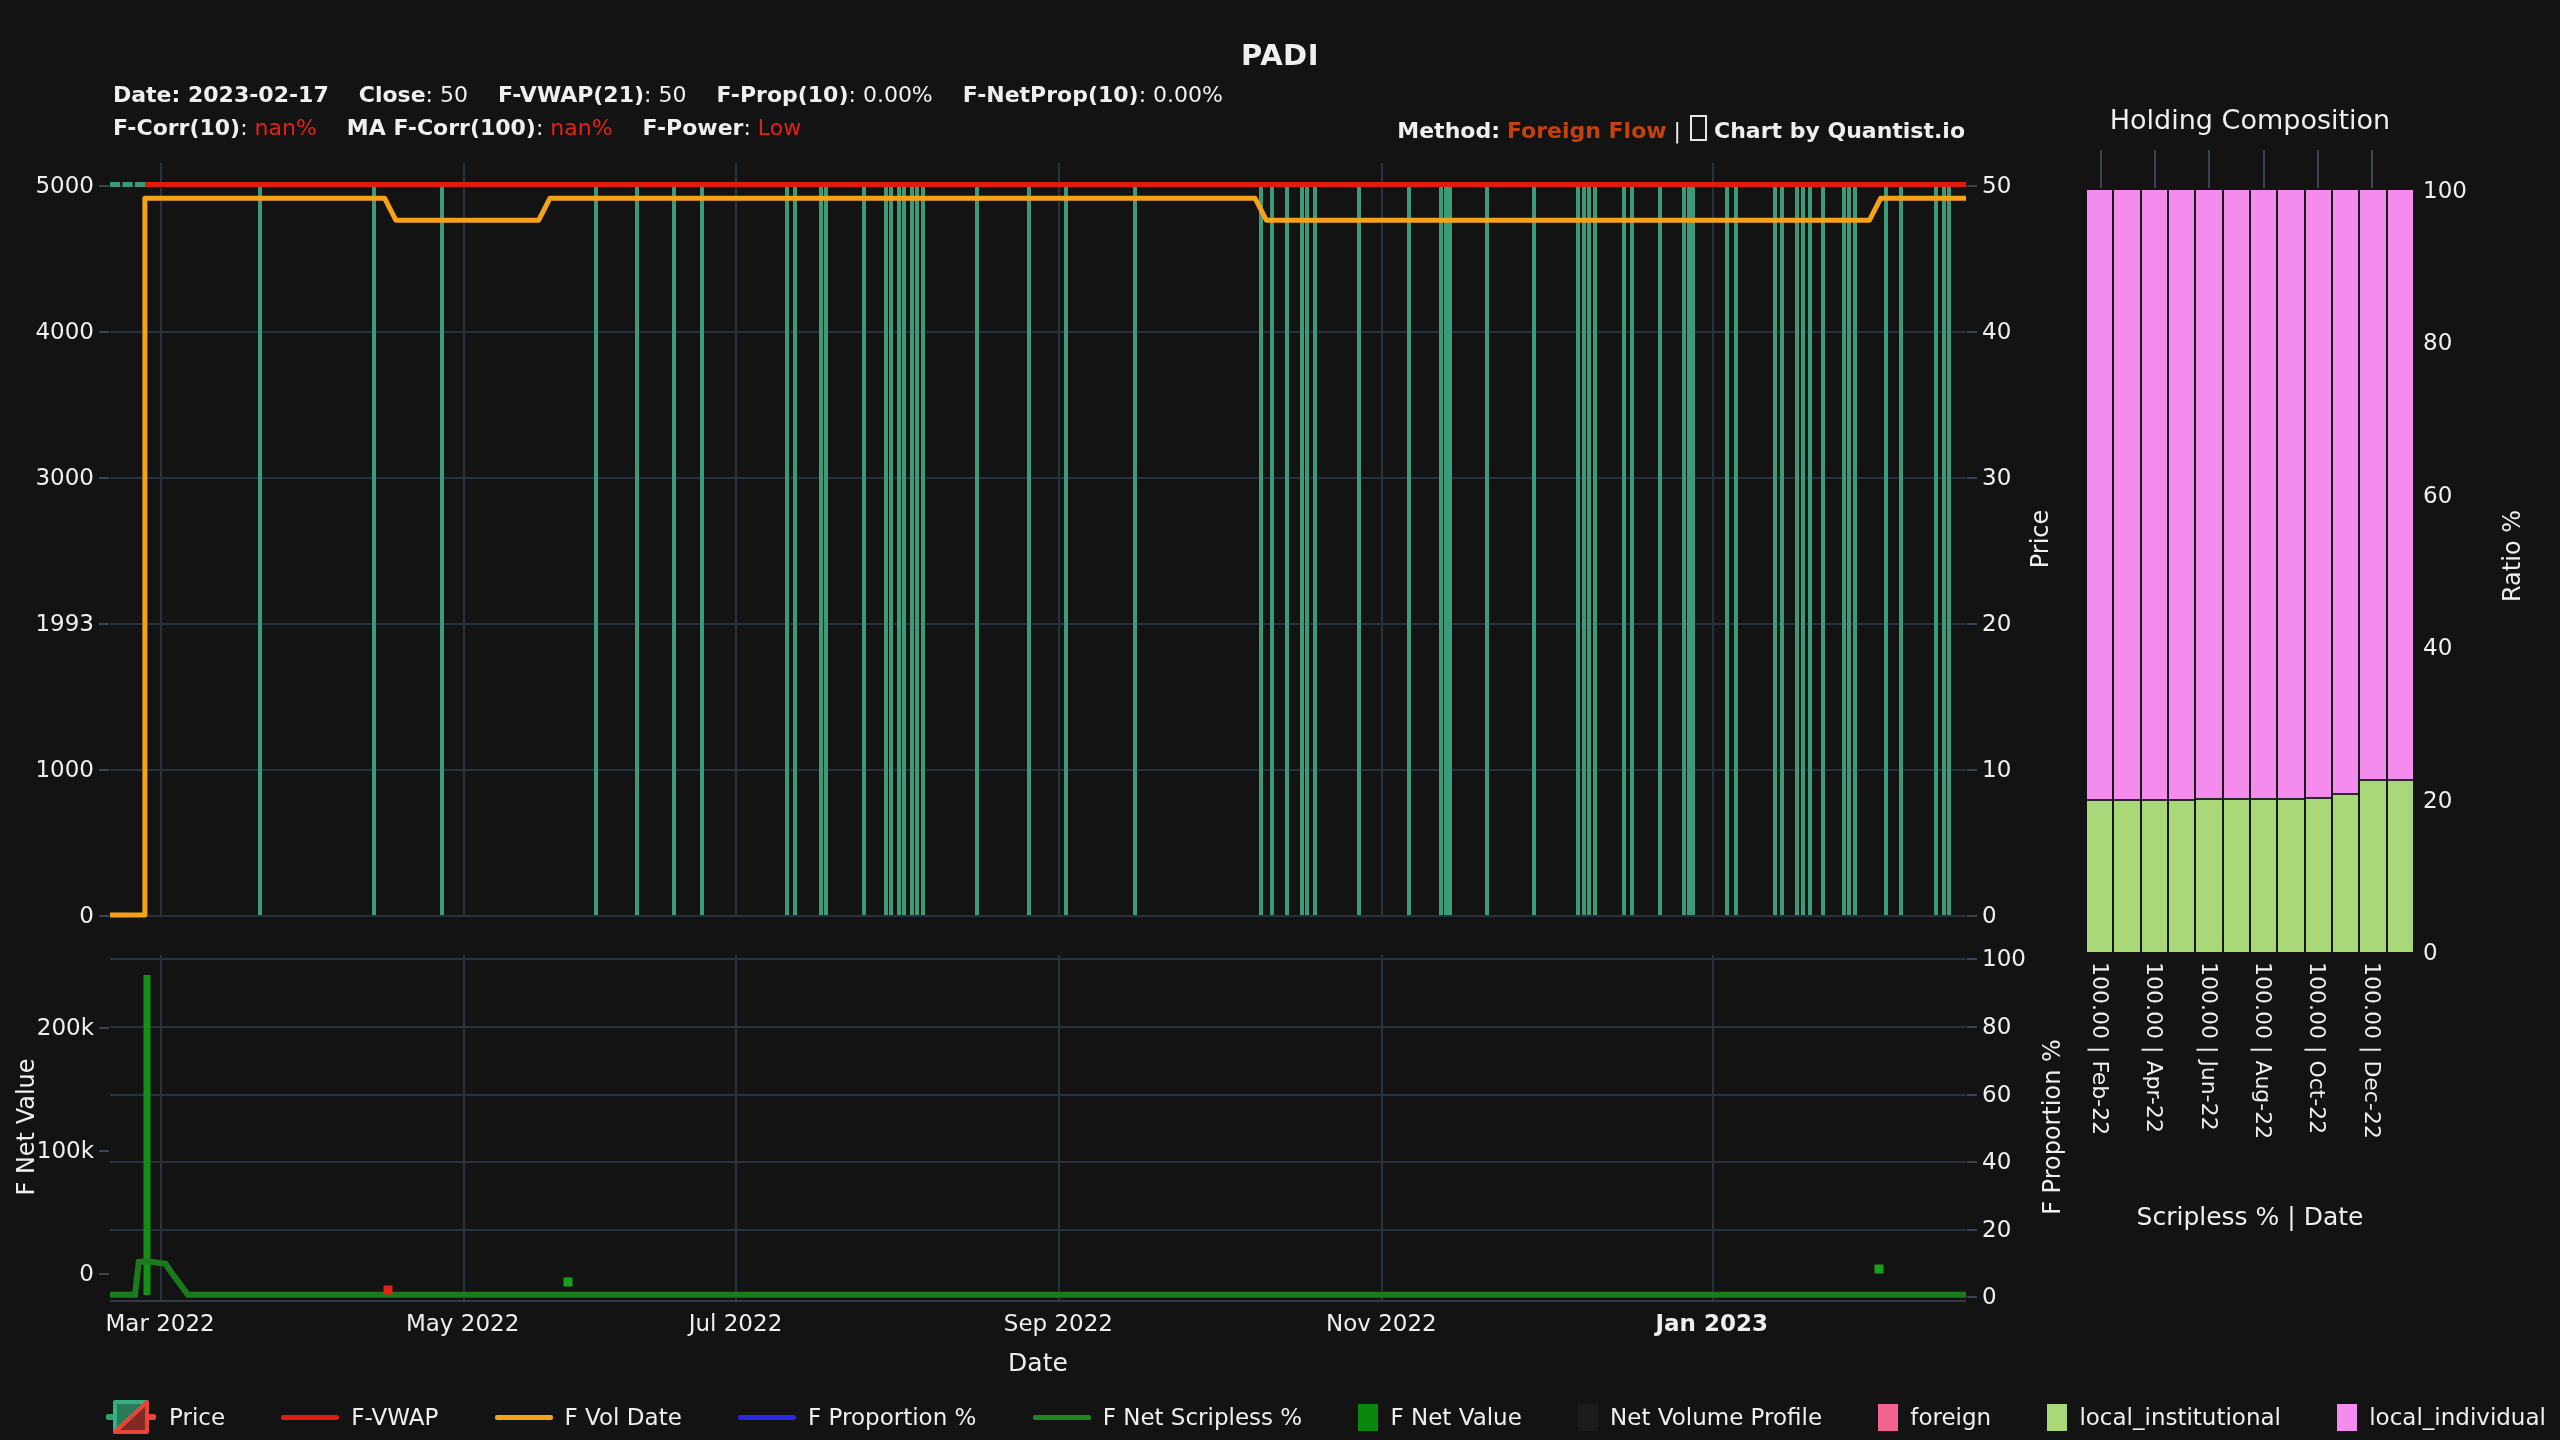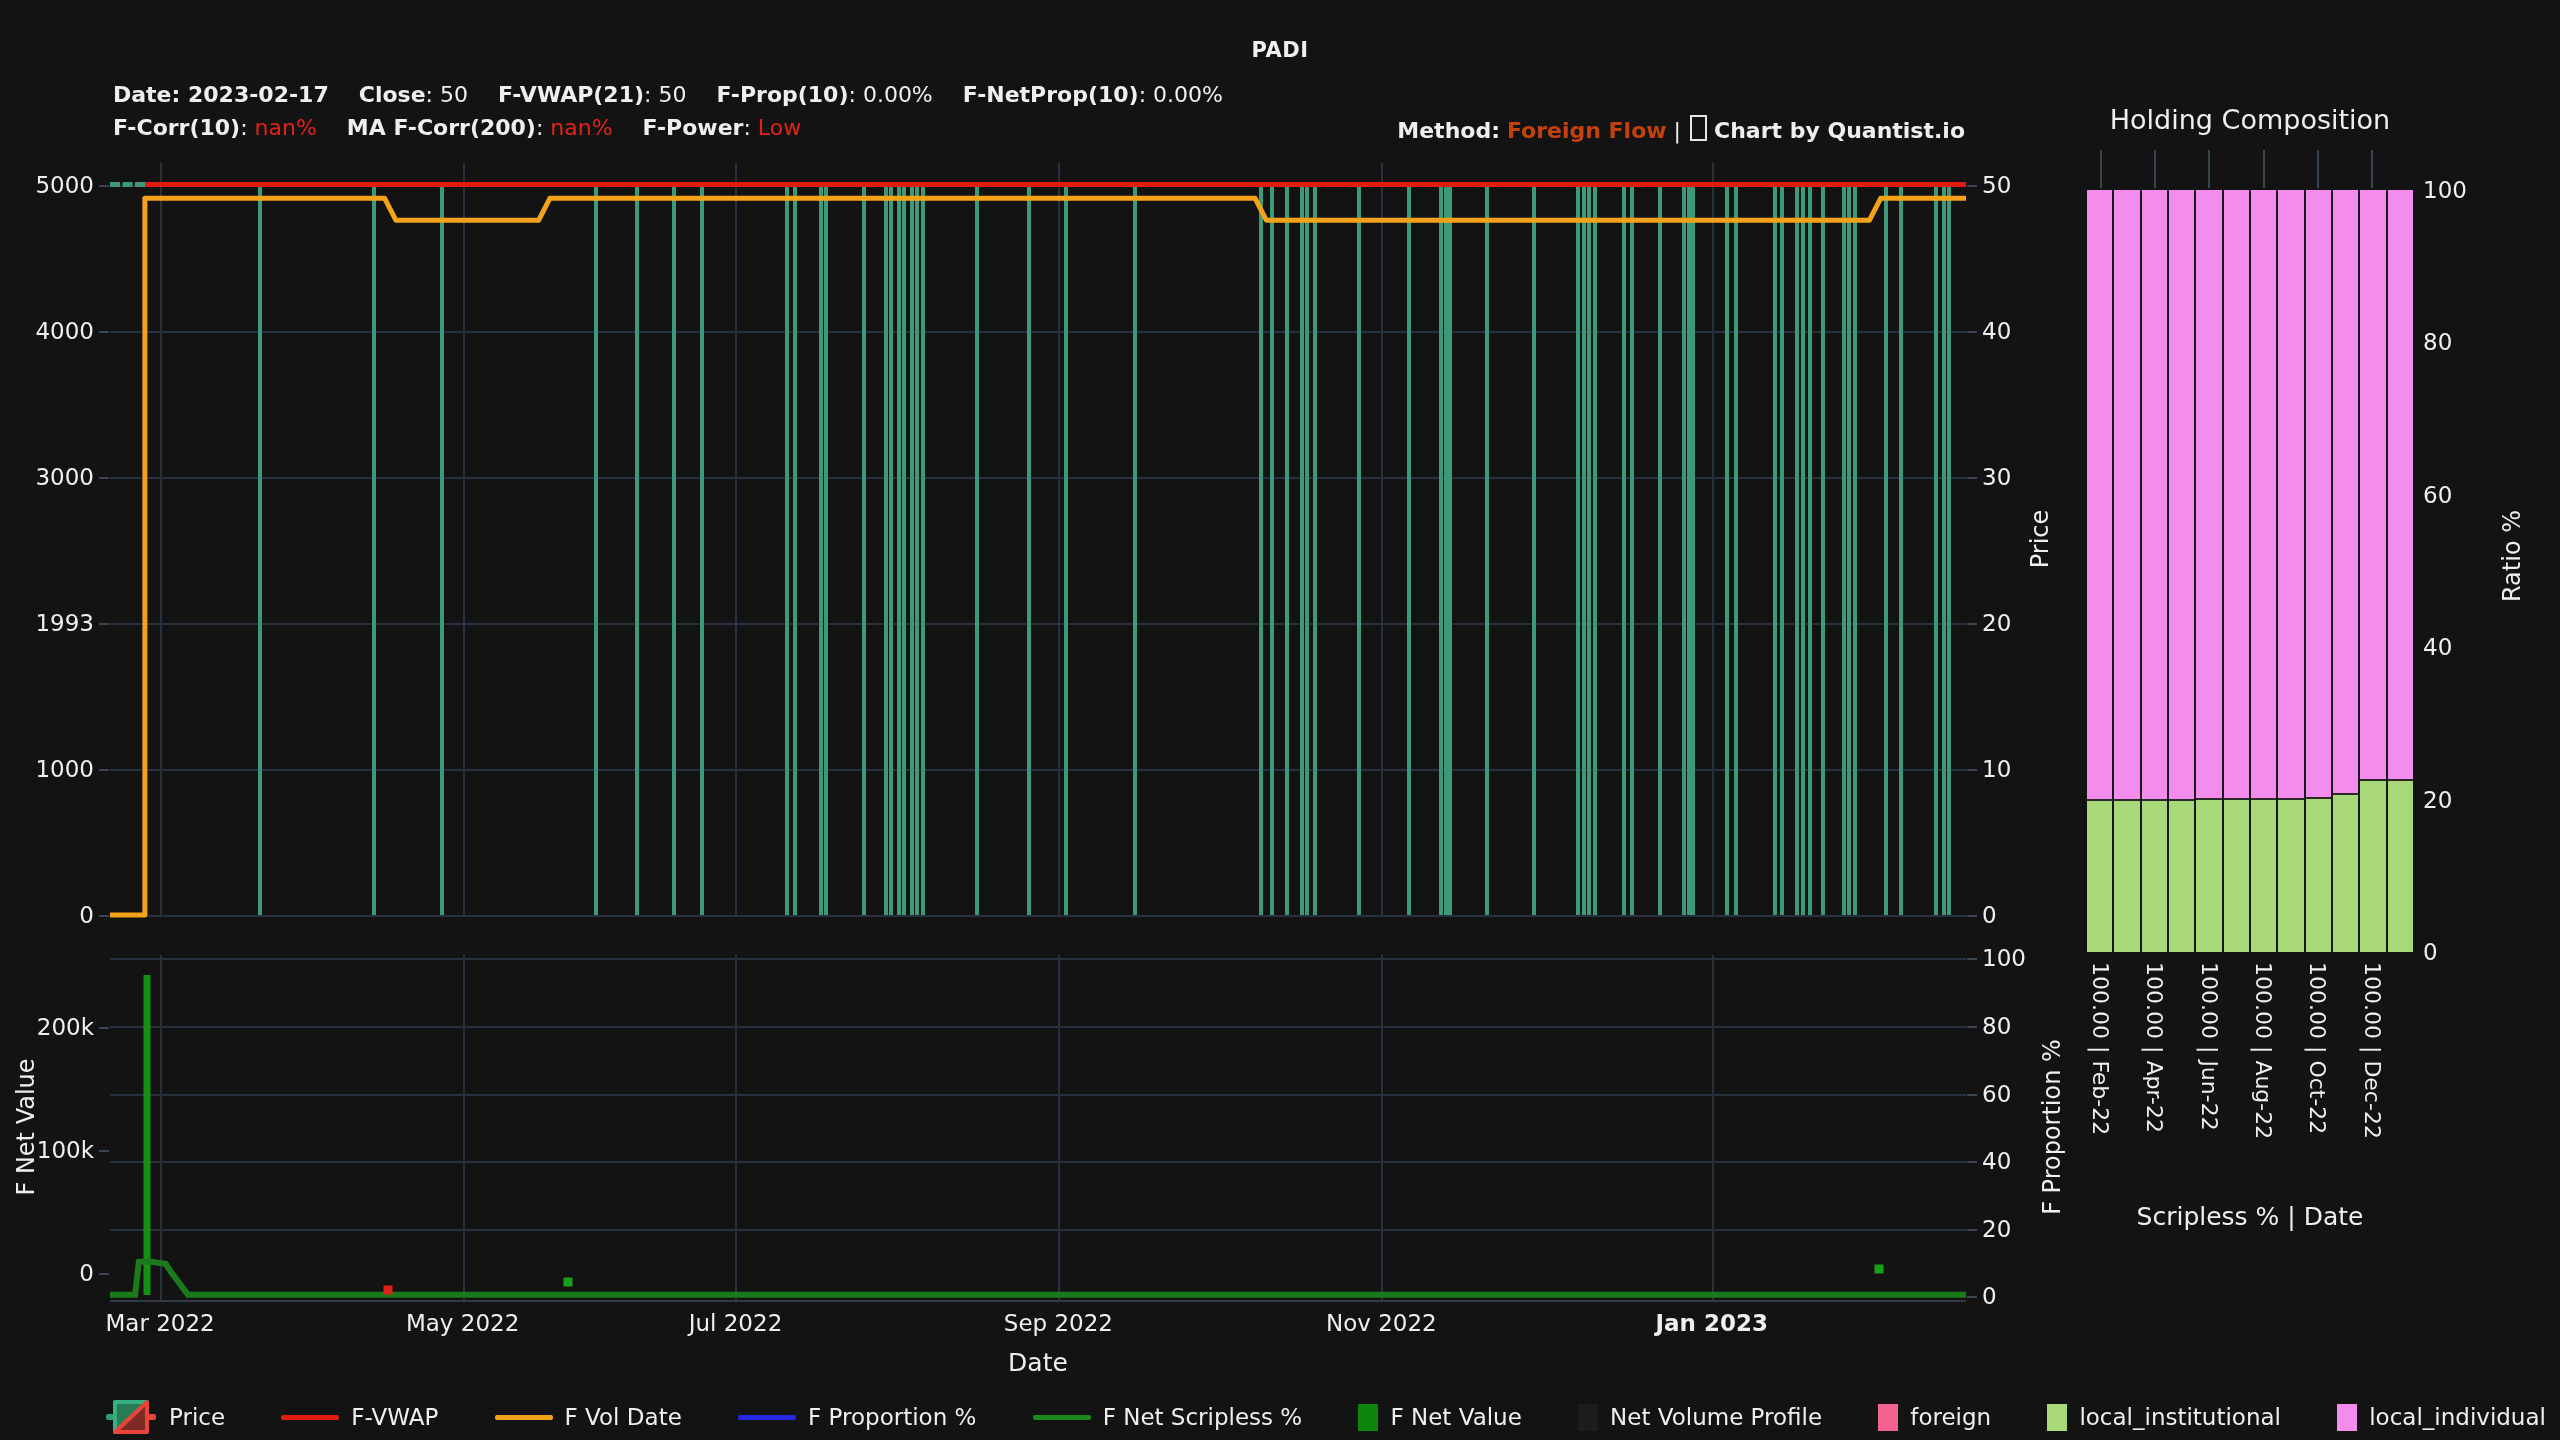--- a/index.html
+++ b/index.html
@@ -1,20 +1,20 @@
 <!DOCTYPE html>
 <html><head>
 <meta charset="utf-8">
 <style>
   html,body{margin:0;padding:0;background:#131313;width:2560px;height:1440px;overflow:hidden;
     font-family:"DejaVu Sans",sans-serif;color:#efefef;position:relative;}
   .abs{position:absolute;}
   .bold{font-weight:bold;}
   
-  #title{left:0;right:0;top:38px;text-align:center;font-size:21px;font-weight:bold;letter-spacing:.5px;}
+  #title{left:0;right:0;top:38px;text-align:center;font-size:29px;font-weight:bold;letter-spacing:.5px;}
   #hdr1{left:113px;top:82px;font-size:22px;}
   #hdr2{left:113px;top:115px;font-size:22px;}
   .hgrp{margin-right:30px;}
   .redtxt{color:#e02318;}
   #method{top:115px;left:1345px;width:620px;text-align:right;font-size:22px;white-space:nowrap;}
   .magenta{color:#c2410c;font-weight:bold;}
   .tofu{display:inline-block;width:13px;height:22px;border:2px solid #e8e8e8;margin:0 7px 0 9px;vertical-align:-3px;}
   
   #main-plot{left:110px;top:163px;width:1856px;height:752px;}
   #lower-plot{left:110px;top:955px;width:1856px;height:345px;border-bottom:2px solid #333a46;}
@@ -47,21 +47,21 @@
   .leg-item{display:flex;align-items:center;gap:12px;font-size:23px;white-space:nowrap;}
   .leg-line{width:58px;height:5px;border-radius:2px;}
   .leg-square{width:20px;height:27px;}
 </style>
 </head>
 <body>
 
 <div class="abs" id="title">PADI</div>
 
 <div class="abs" id="hdr1"><span class="hgrp"><span class="bold">Date:</span><span class="bold"> 2023-02-17</span></span><span class="hgrp"><span class="bold">Close</span><span>: 50</span></span><span class="hgrp"><span class="bold">F-VWAP(21)</span><span>: 50</span></span><span class="hgrp"><span class="bold">F-Prop(10)</span><span>: 0.00%</span></span><span class="hgrp"><span class="bold">F-NetProp(10)</span><span>: 0.00%</span></span></div>
-<div class="abs" id="hdr2"><span class="hgrp"><span class="bold">F-Corr(10)</span><span>: </span><span class="redtxt">nan%</span></span><span class="hgrp"><span class="bold">MA F-Corr(200)</span><span>: </span><span class="redtxt">nan%</span></span><span class="hgrp"><span class="bold">F-Power</span><span>: </span><span class="redtxt">Low</span></span></div>
+<div class="abs" id="hdr2"><span class="hgrp"><span class="bold">F-Corr(10)</span><span>: </span><span class="redtxt">nan%</span></span><span class="hgrp"><span class="bold">MA F-Corr(100)</span><span>: </span><span class="redtxt">nan%</span></span><span class="hgrp"><span class="bold">F-Power</span><span>: </span><span class="redtxt">Low</span></span></div>
 
 <div class="abs" id="method">
   <span class="bold">Method:</span>
   <span class="magenta">Foreign Flow</span>
   <span>|</span><span class="tofu"></span><span class="bold">Chart by Quantist.io</span>
 </div>
 
 <div class="abs" id="main-plot">
     <div class="gridh" style="top: 100%;"></div>
     <div class="ytick-label" style="left: -16px; top: 100%;">0</div>

